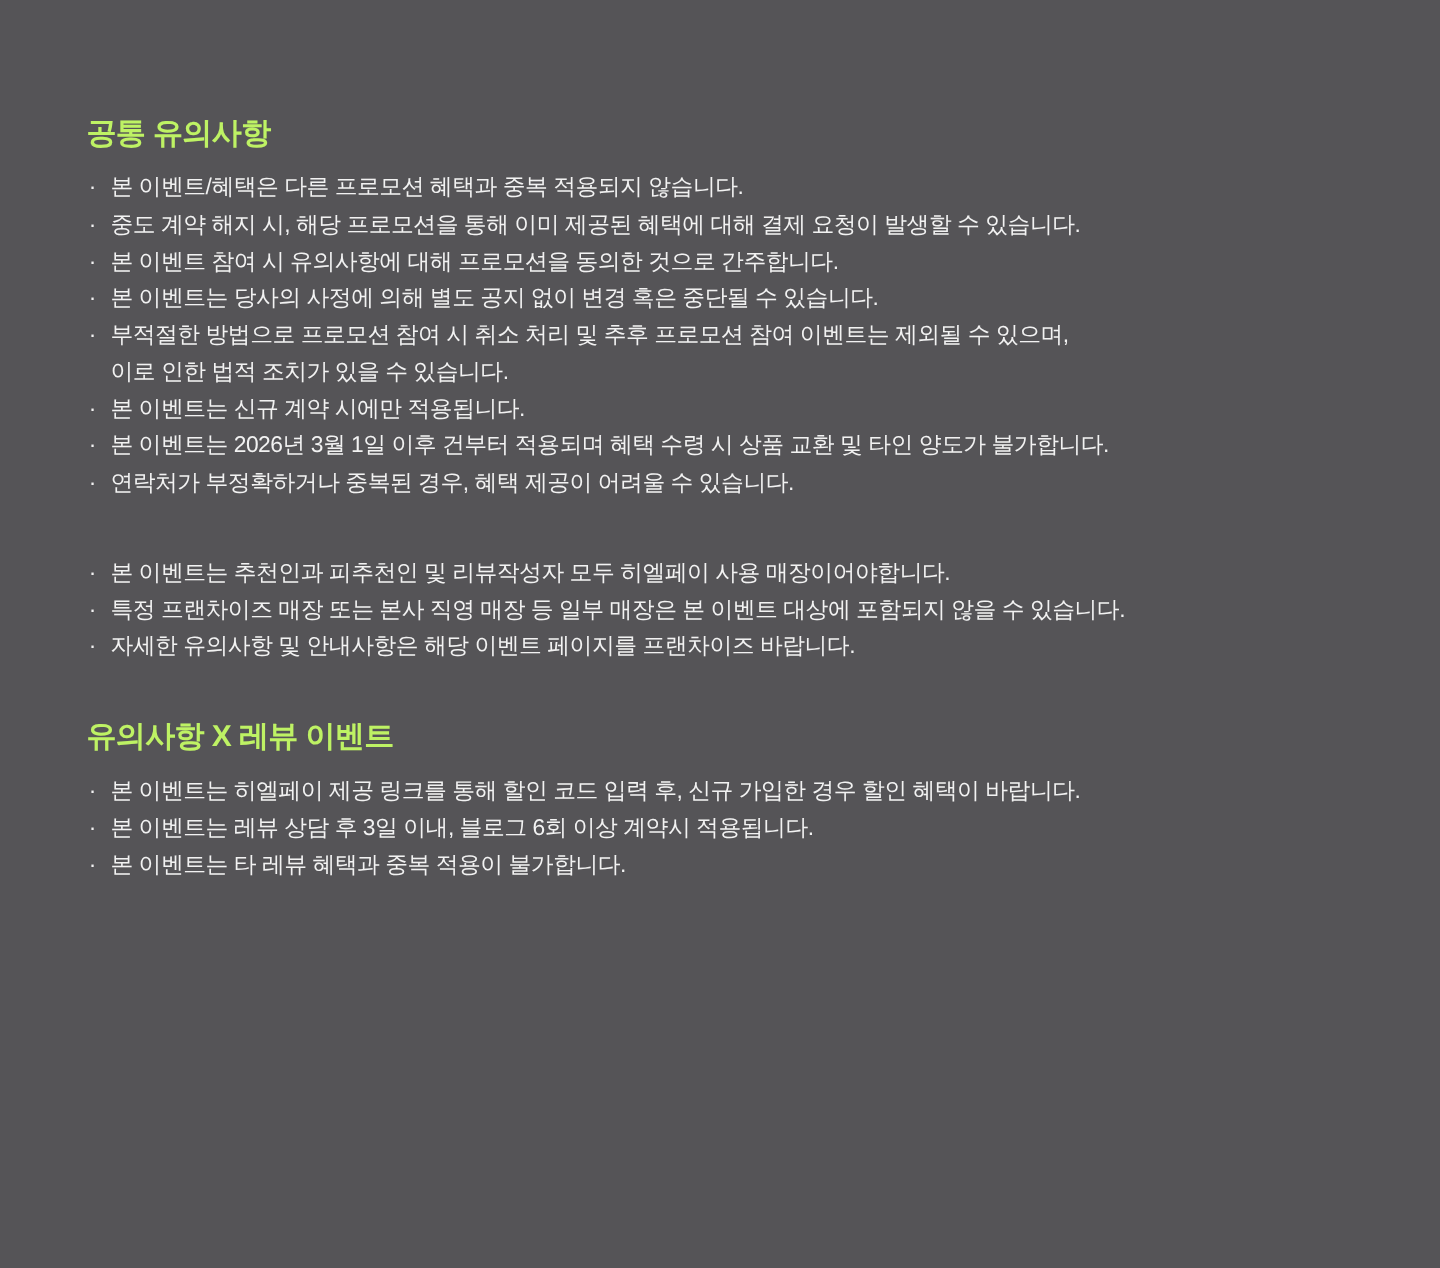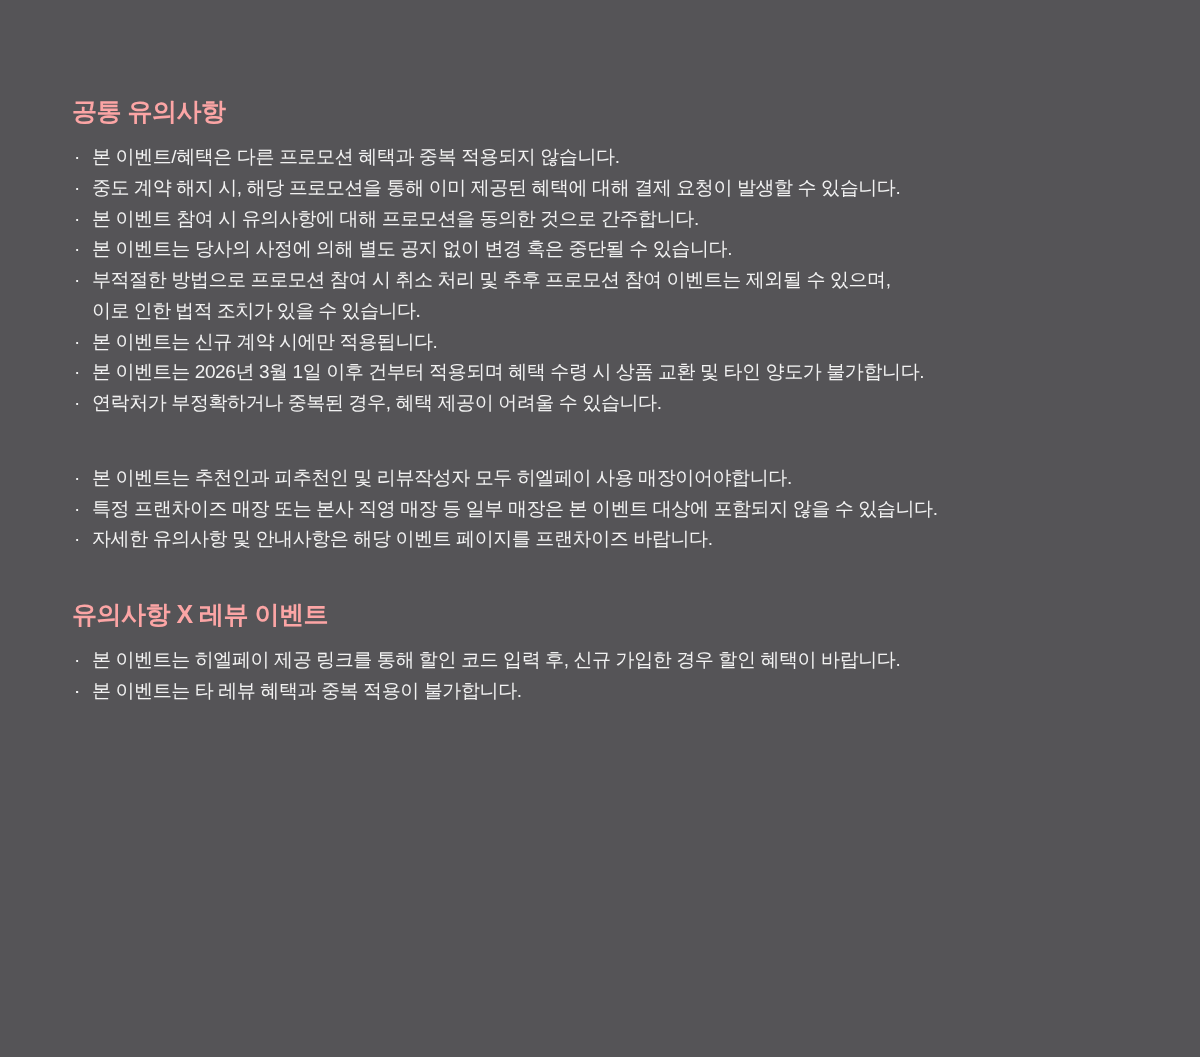--- a/index.html
+++ b/index.html
@@ -22,21 +22,21 @@
   }
   .section {
     margin-bottom: 44px;
   }
   .section:last-child {
     margin-bottom: 0;
   }
   .section-title {
     font-size: 25px;
     font-weight: bold;
-    color: #fca5a5;
+    color: #bef264;
     letter-spacing: -0.5px;
     margin: 0 0 16px 2px;
     line-height: 1.2;
   }
   ul.notes {
     list-style: none;
     margin: 0;
     padding: 0;
   }
   ul.notes li {
@@ -51,21 +51,20 @@
   ul.notes li .bullet {
     position: absolute;
     left: 4px;
     top: 0;
     font-size: 19px;
     line-height: 1.62;
     color: #f2f2f2;
   }
   ul.notes li.cont-line {
     padding-left: 22px;
-    font-family: Liberation Serif, serif;
   }
 </style>
 </head>
 <body>
 
 <div class="page">
   <div id="sections-root">
       <div class="section">
         <h2 class="section-title">공통 유의사항</h2>
         <ul class="notes">
@@ -84,18 +83,18 @@
         <ul class="notes">
           <li><span class="bullet">·</span><span>본 이벤트는 추천인과 피추천인 및 리뷰작성자 모두 히엘페이 사용 매장이어야합니다.</span></li>
           <li><span class="bullet">·</span><span>특정 프랜차이즈 매장 또는 본사 직영 매장 등 일부 매장은 본 이벤트 대상에 포함되지 않을 수 있습니다.</span></li>
           <li><span class="bullet">·</span><span>자세한 유의사항 및 안내사항은 해당 이벤트 페이지를 프랜차이즈 바랍니다.</span></li>
         </ul>
       </div>
       <div class="section">
         <h2 class="section-title">유의사항 X 레뷰 이벤트</h2>
         <ul class="notes">
           <li><span class="bullet">·</span><span>본 이벤트는 히엘페이 제공 링크를 통해 할인 코드 입력 후, 신규 가입한 경우 할인 혜택이 바랍니다.</span></li>
-          <li><span class="bullet">·</span></li>
+          <li><span class="bullet">·</span><span>본 이벤트는 레뷰 상담 후 3일 이내, 블로그 6회 이상 계약시 적용됩니다.</span></li>
           <li><span class="bullet">·</span><span>본 이벤트는 타 레뷰 혜택과 중복 적용이 불가합니다.</span></li>
         </ul>
       </div>
     </div>
 </div>
 
 </body></html>

